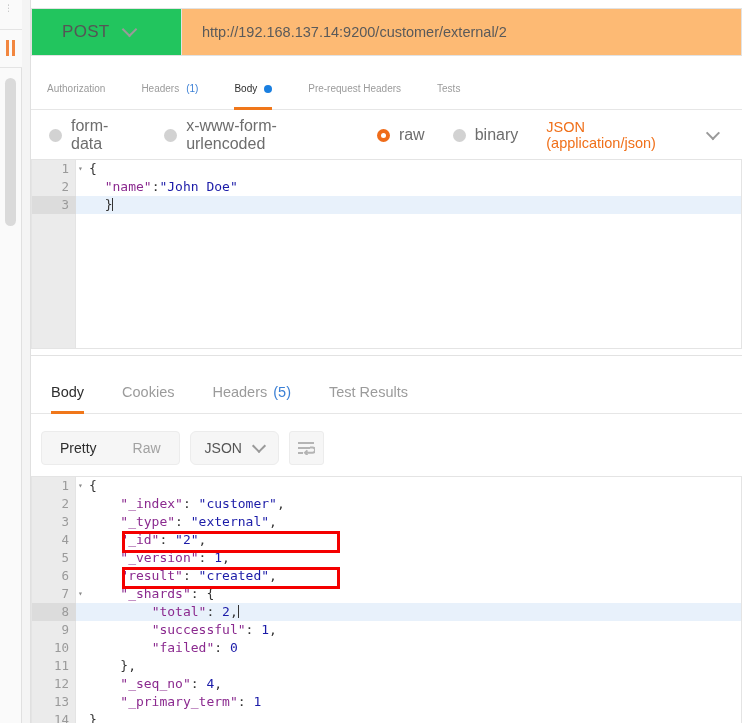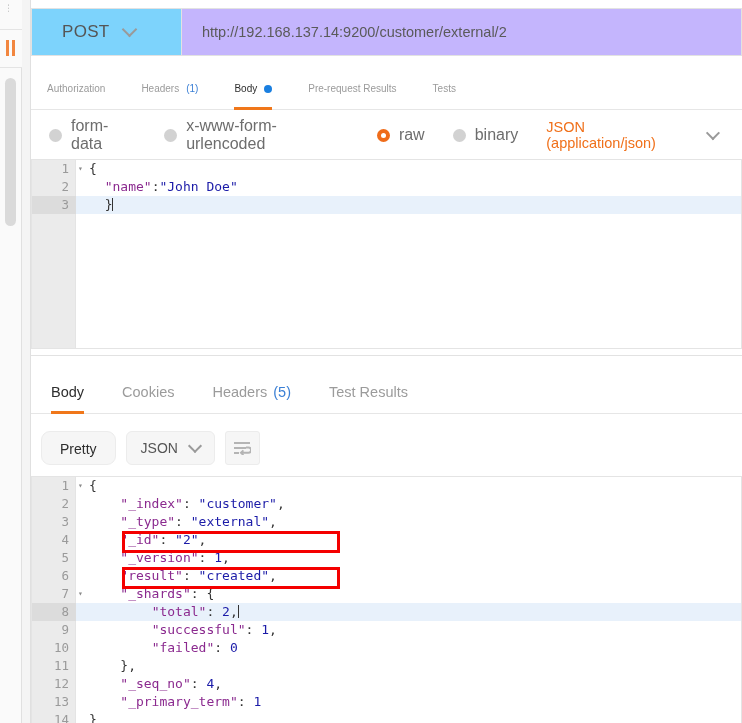--- a/index.html
+++ b/index.html
@@ -49,30 +49,30 @@
     position:absolute; left:22px; top:0; width:9px; height:723px;
     background:#f4f4f4; border-right:1px solid #e0e0e0;
   }
 
   
   .content { position:absolute; left:31px; top:0; width:711px; height:723px; background:#fff; }
 
   
   .urlbar { position:absolute; left:0; top:8px; height:48px; width:711px; display:flex; }
   .method-box {
-    width:150px; height:48px; background:#7dd3fc; border:1px solid #e2e2e2;
+    width:150px; height:48px; background:#22c55e; border:1px solid #e2e2e2;
     border-right:none; display:flex; align-items:center; padding-left:30px; gap:14px;
   }
   .method-label { font-size:17px; color:#555555; letter-spacing:.3px; }
   .chev {
     width:11px; height:11px; border-right:2px solid #9a9a9a; border-bottom:2px solid #9a9a9a;
     transform: rotate(45deg); margin-top:-5px; flex:none;
   }
   .url-box {
-    flex:1; height:48px; background:#c4b5fd; border:1px solid #e2e2e2;
+    flex:1; height:48px; background:#fdba74; border:1px solid #e2e2e2;
     display:flex; align-items:center; padding-left:20px;
   }
   .url-text { font-size:14.5px; color:#5a5a5a; }
 
   
   .req-tabs {
     position:absolute; left:0; top:68px; width:711px; height:42px;
     display:flex; align-items:center; gap:0; border-bottom:1px solid #e6e6e6;
   }
   .rtab {
@@ -161,21 +161,21 @@
   .stab.active::after {
     content:""; position:absolute; left:0; right:0; bottom:0; height:3px; background:#f0771a;
   }
 
   .view-bar {
     position:absolute; left:0; top:425px; width:711px; height:46px;
     display:flex; align-items:center; gap:10px; padding-left:10px;
   }
   .seg {
     display:flex; align-items:center; background:#f6f6f6; border:1px solid #ececec;
-    border-radius:9px; height:34px;flex-direction:column;
+    border-radius:4px; height:34px;
   }
   .seg .opt { font-size:14px; color:#a2a2a2; padding:0 18px; line-height:34px; }
   .seg .opt.active { color:#2e2e2e; }
   .fmt-box {
     display:flex; align-items:center; gap:12px; background:#f6f6f6; border:1px solid #ececec;
     border-radius:6px; height:34px; padding:0 14px;
   }
   .fmt-text { font-size:14px; color:#555555; }
   .wrap-box {
     width:35px; height:34px; background:#f6f6f6; border:1px solid #ececec; border-radius:3px;
@@ -225,21 +225,21 @@
       </div>
       <div class="rtab">
         <span>Headers</span>
         <span class="count-blue">(1)</span>
       </div>
       <div class="rtab active">
         <span>Body</span>
         <span class="dot-blue"></span>
       </div>
       <div class="rtab">
-        <span>Pre-request Results</span>
+        <span>Pre-request Headers</span>
       </div>
       <div class="rtab">
         <span>Tests</span>
       </div>
     </div>
 
     <div class="body-types">
       <div class="radio-item">
         <span class="radio"></span>
         <span class="radio-label">form-data</span>

